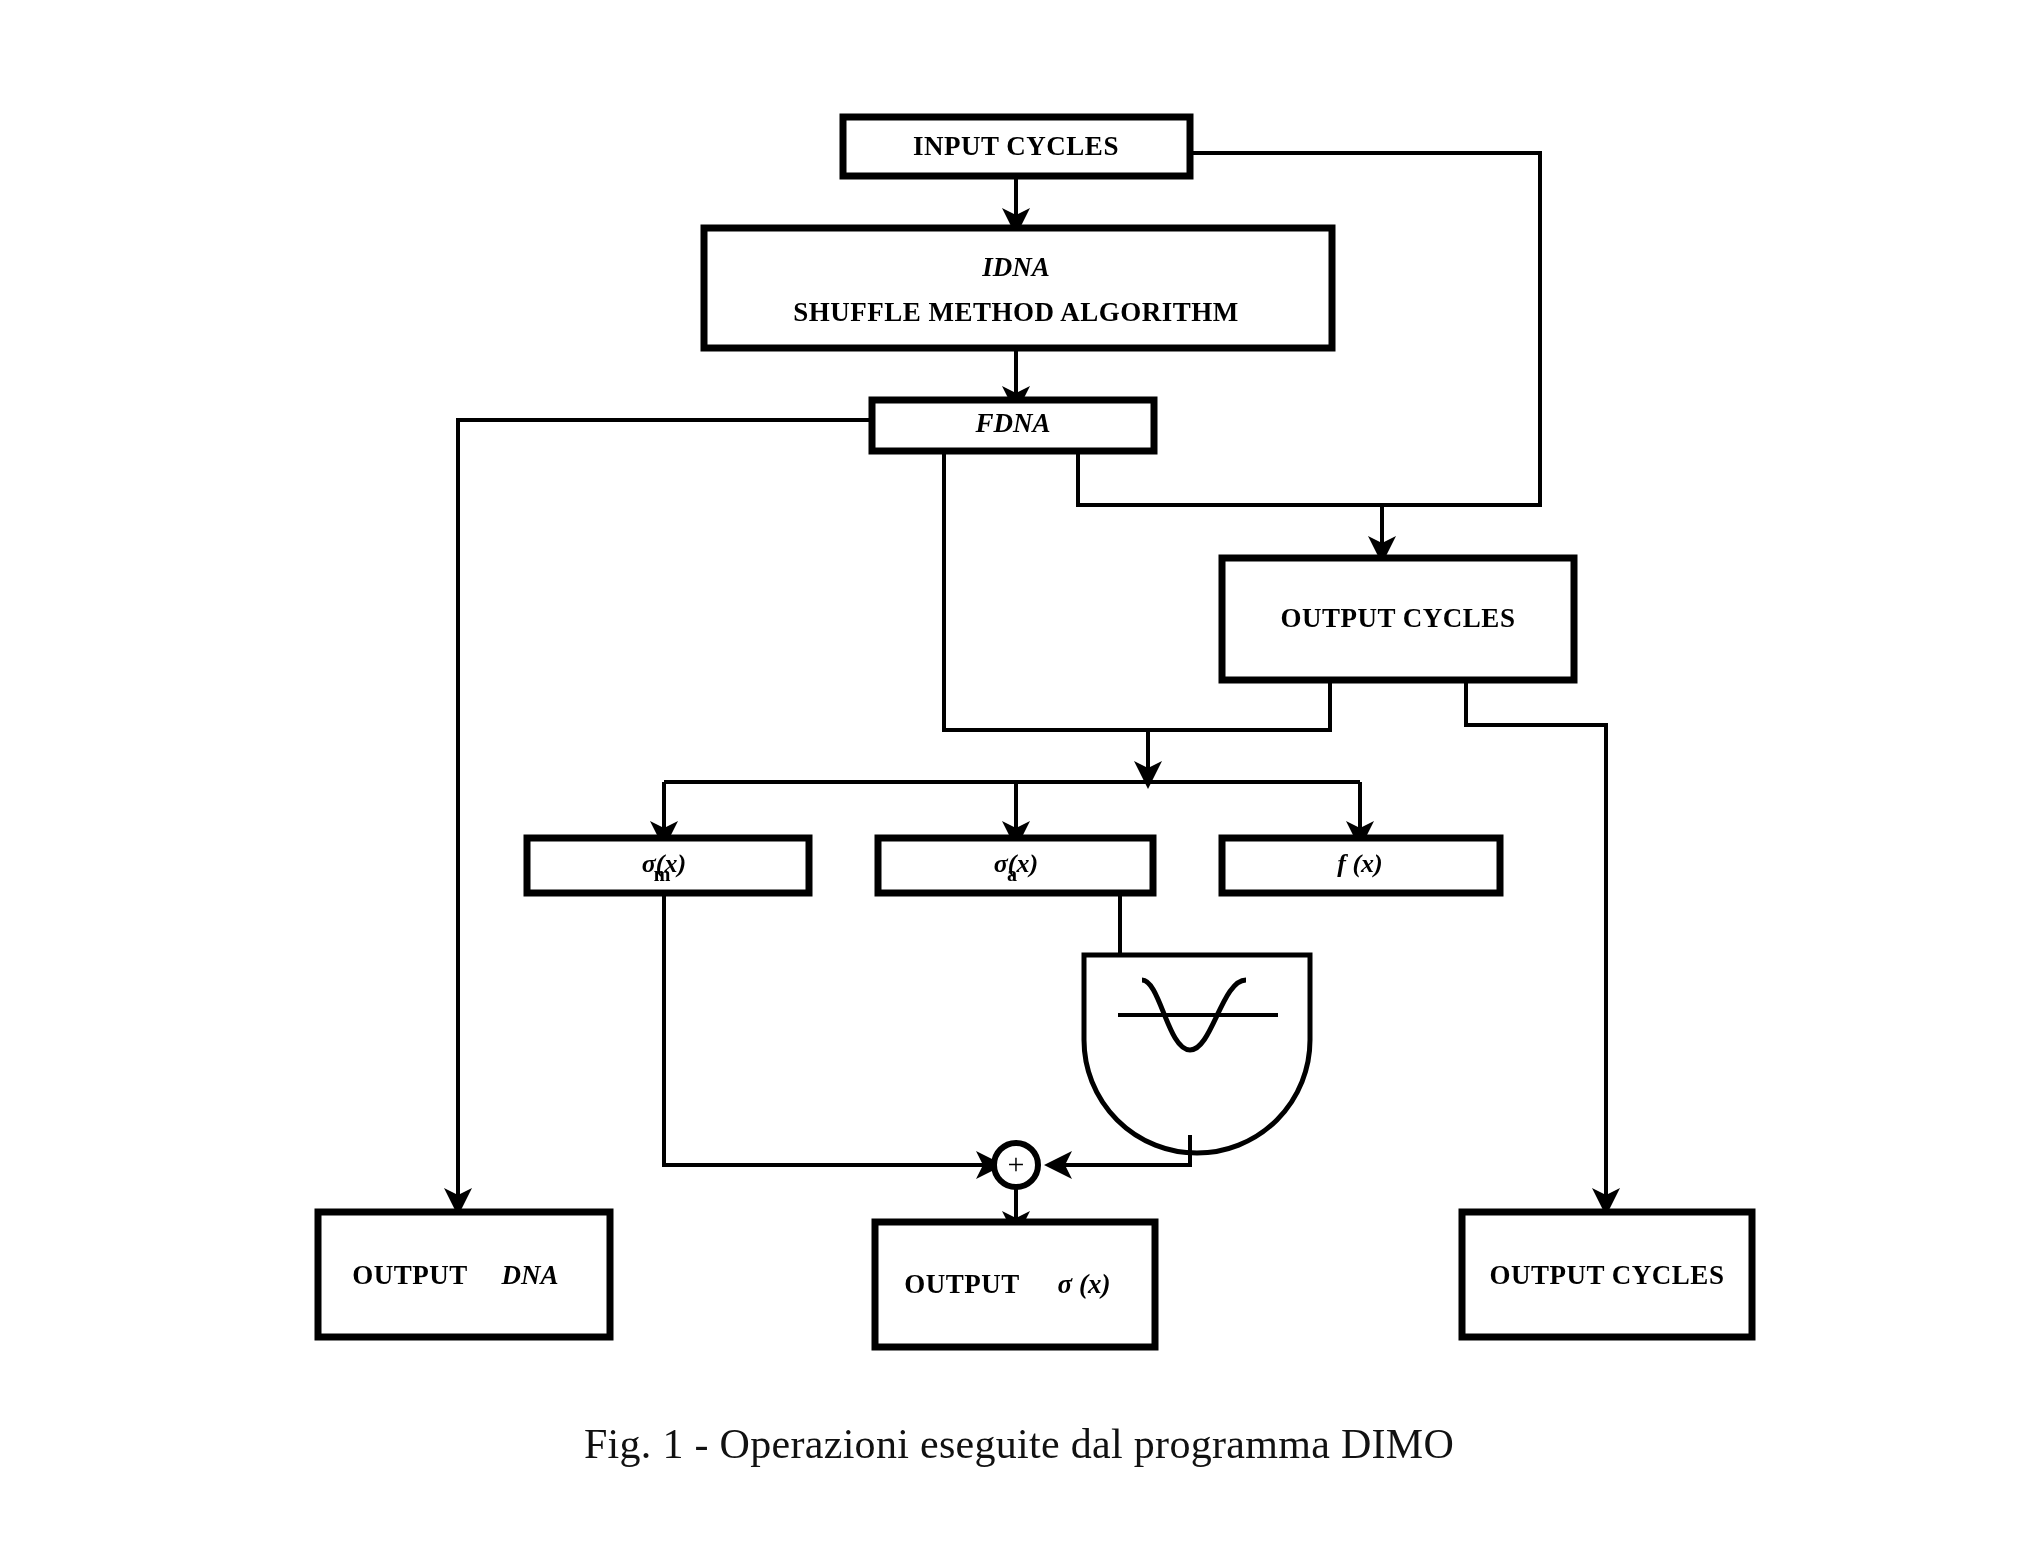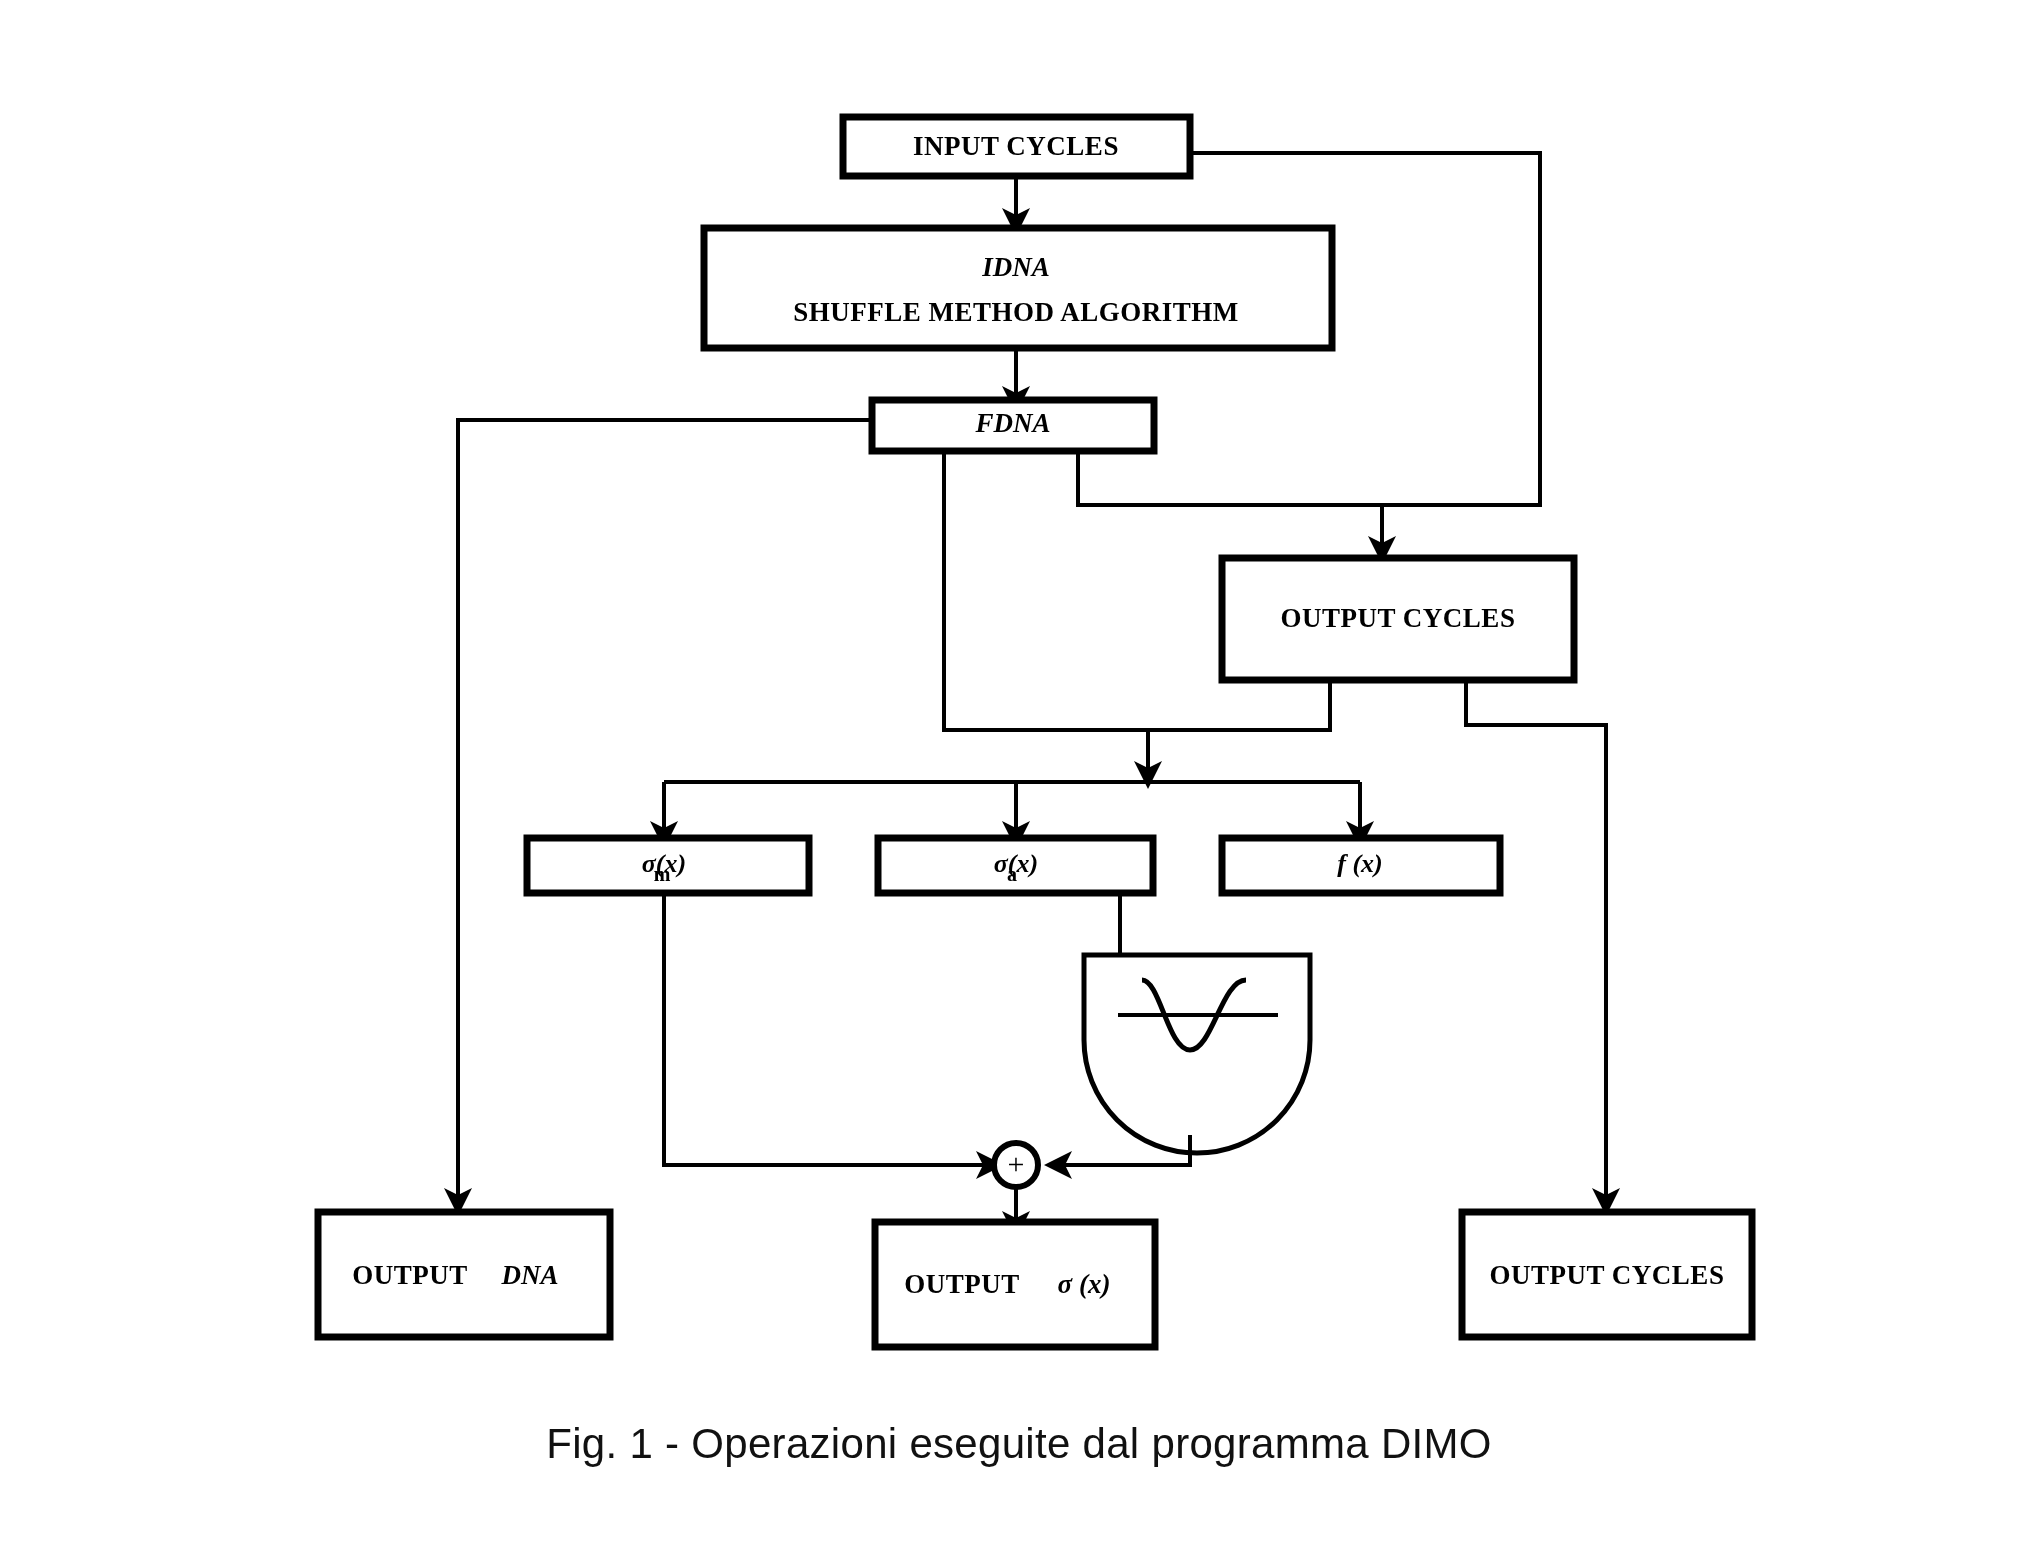--- a/index.html
+++ b/index.html
@@ -83,21 +83,21 @@
     fill: #000000;
     text-anchor: middle;
     dominant-baseline: middle;
   }
   .caption {
     position: absolute;
     left: 0;
     top: 1420px;
     width: 2038px;
     text-align: center;
-    font-family: Liberation Sans, sans-serif;
+    font-family: Liberation Serif, serif;
     font-size: 42px;
     color: #111111;
     letter-spacing: 0.3px;
   }
 </style>
 </head>
 <body>
 
 <div id="page">
 

